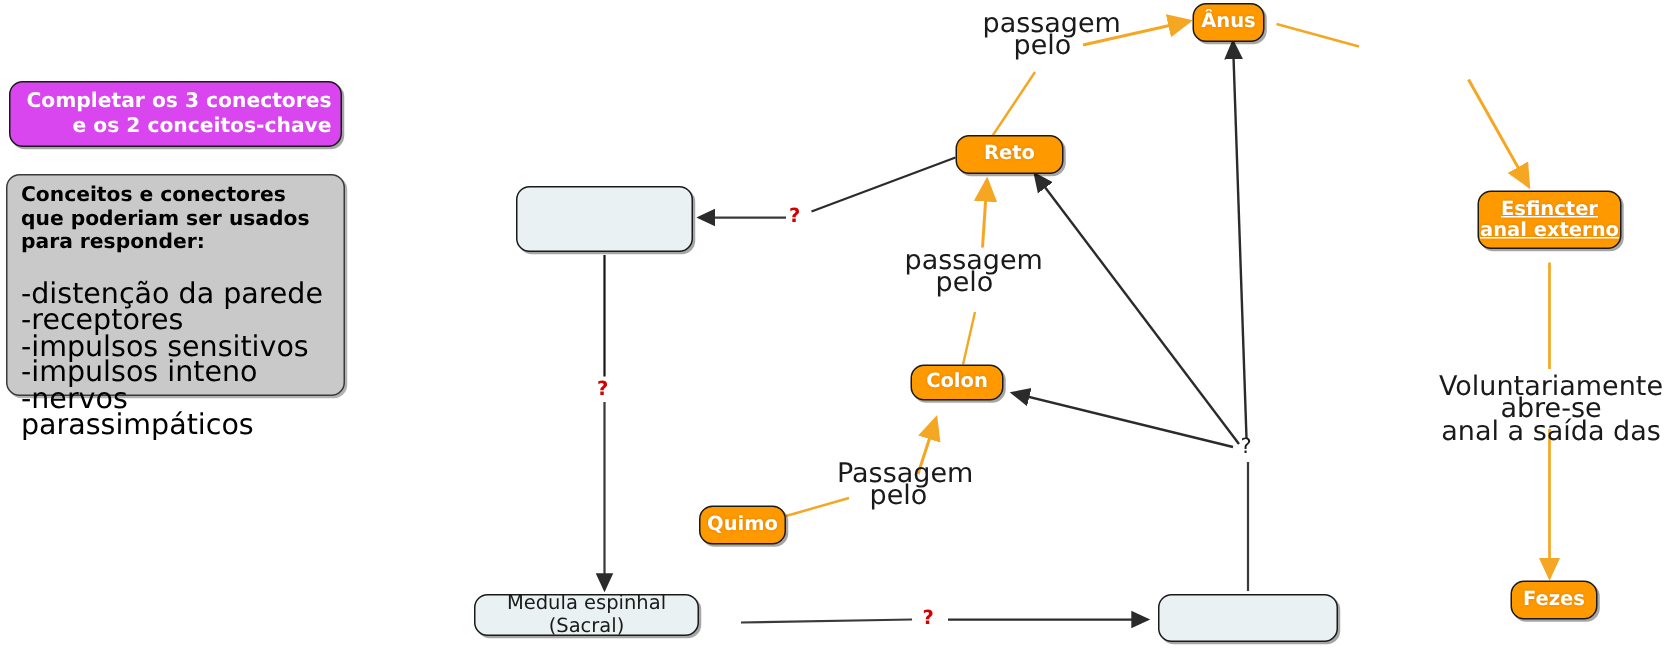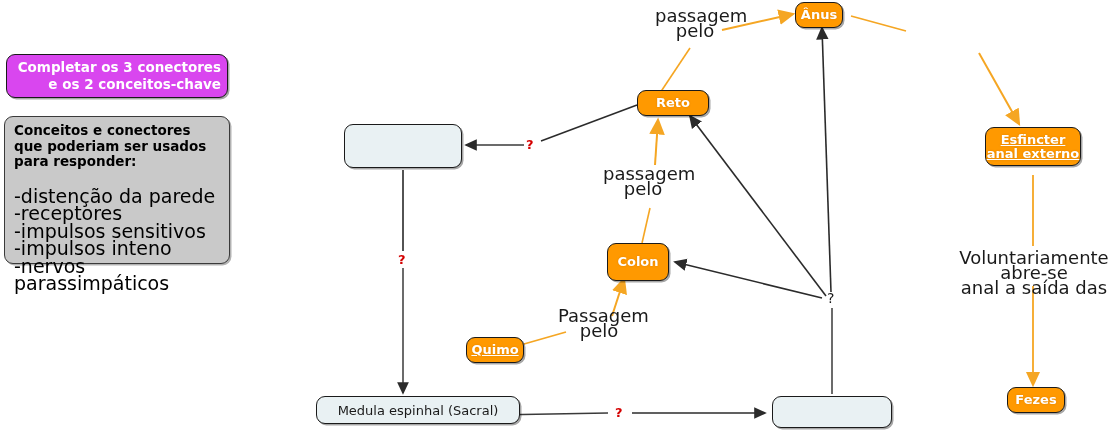--- a/index.html
+++ b/index.html
@@ -195,30 +195,30 @@
     <div class="legend-item">-receptores</div>
     <div class="legend-item">-impulsos sensitivos</div>
     <div class="legend-item">-impulsos inteno</div>
     <div class="legend-item">-nervos parassimpáticos</div>
   </div>
 
   <div class="node node-concept" style="left:795px; top:2px; width:48px; height:26px;">Ânus</div>
 
   <div class="node node-concept" style="left:637px; top:90px; width:72px; height:26px;">Reto</div>
 
-  <div class="node node-concept" style="left:607px; top:243px; width:62px; height:38px;">Colon</div>
-
-  <div class="node node-concept" style="left:466px; top:337px; width:58px; height:26px;text-decoration:underline;">Quimo</div>
+  <div class="node node-concept" style="left:607px; top:243px; width:62px; height:24px;">Colon</div>
+
+  <div class="node node-concept" style="left:466px; top:337px; width:58px; height:26px;">Quimo</div>
 
   <div class="node node-concept" style="left:985px; top:127px; width:96px; height:39px;text-decoration:underline;">Esfincter
 anal externo</div>
 
   <div class="node node-concept" style="left:1007px; top:387px; width:58px; height:26px;">Fezes</div>
 
-  <div class="node node-plain" style="left:316px; top:396px; width:204px; height:28px;">Medula espinhal (Sacral)</div>
+  <div class="node node-plain" style="left:316px; top:396px; width:150px; height:28px;">Medula espinhal (Sacral)</div>
 
   <div class="node node-empty" style="left:344px; top:124px; width:118px; height:44px;"></div>
 
   <div class="node node-empty" style="left:772px; top:396px; width:120px; height:32px;"></div>
 
   <div class="edge-label" style="left:655px; top:8px; width:80px;">passagem
 pelo</div>
 
 
   <div class="edge-label" style="left:603px; top:166px; width:80px;">passagem

